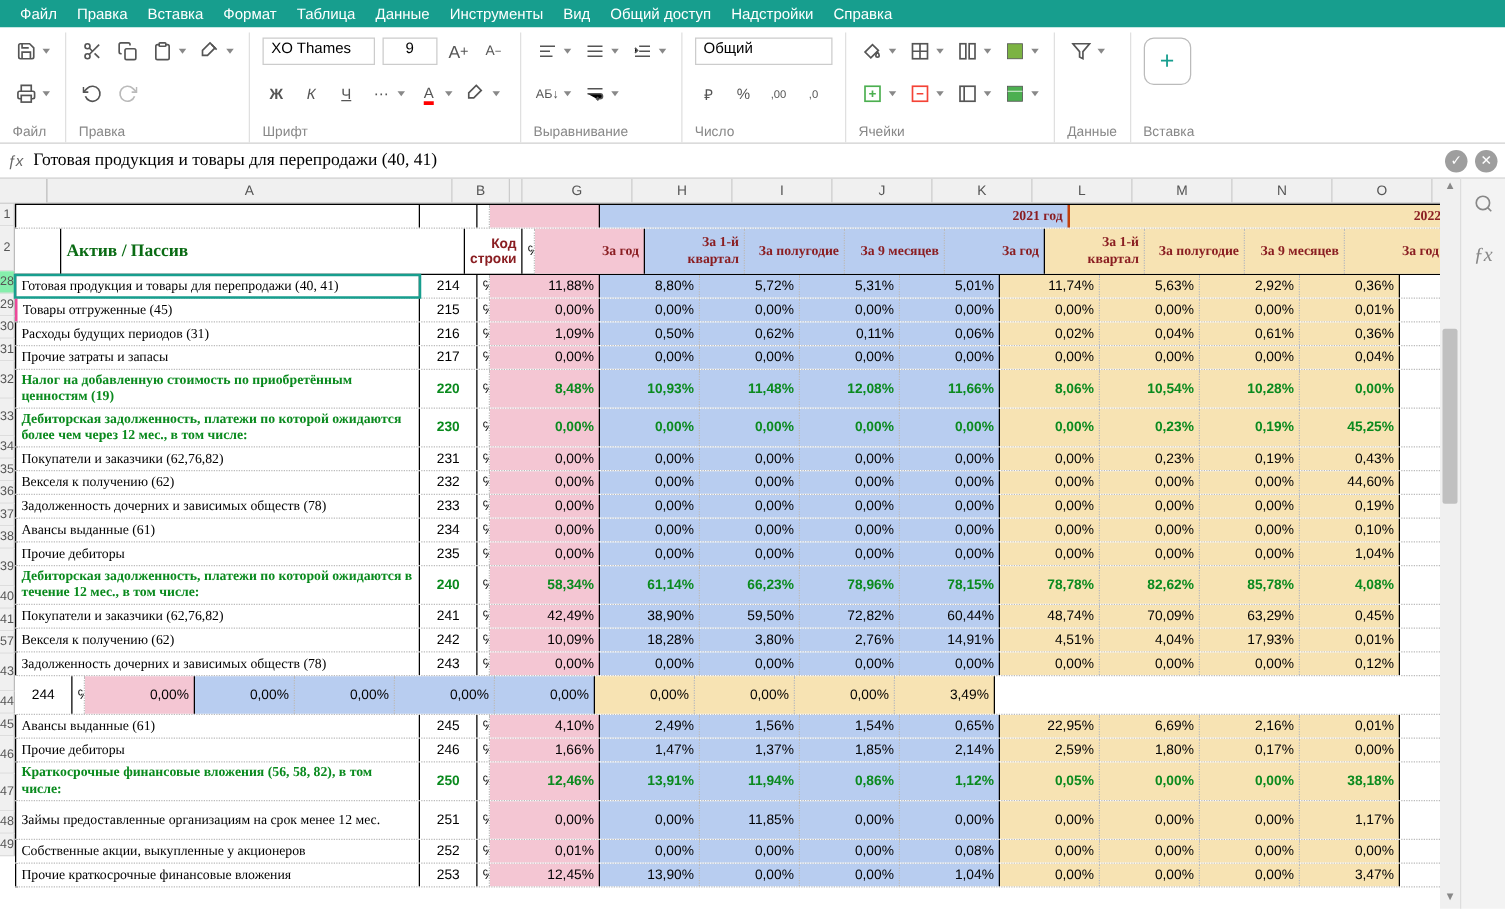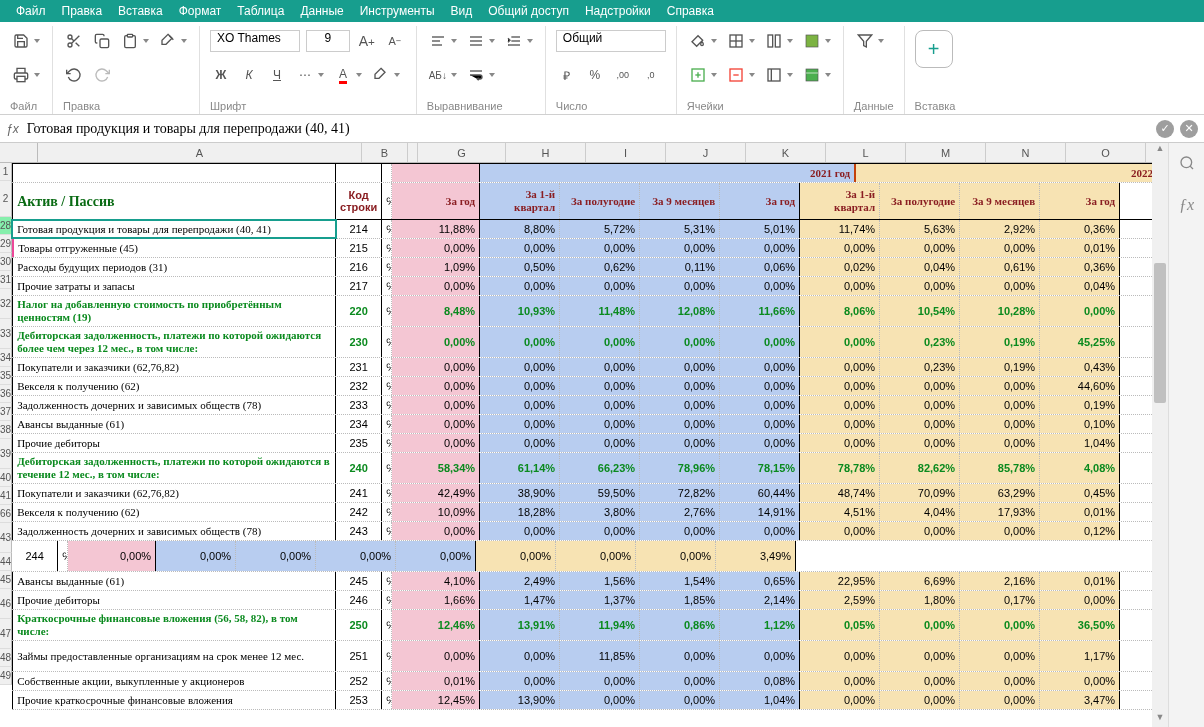--- a/index.html
+++ b/index.html
@@ -50,21 +50,21 @@
 .rownum { height: 18px; line-height: 18px; text-align: center; font-size: 10px; color: #555; background: #f0f0f0; border-right: 1px solid #bbb; border-bottom: 1px solid #ddd; }
 .rownum.sel { background: #86efac; }
 .rownum.tall { height: 30px; line-height: 30px; text-align: right; }
 .rownum.vtall { height: 36px; line-height: 36px; }
 .rownum.r1 { height: 18px; }
 
 .cells { flex: 1; }
 .row { display: flex; border-bottom: 1px dotted #bbb; }
 .cell { border-right: 1px dotted #bbb; padding: 1px 4px; font-size: 11px; overflow: hidden; white-space: nowrap; text-overflow: clip; display: flex; align-items: center; }
 .cell.A { width: 324px; font-family: Georgia, serif; }
-.cell.B { width: 46px; text-align: center; justify-content: center; }
+.cell.B { width: 46px; text-align: right; justify-content: center; }
 .cell.vis { width: 10px; }
 .cell.G { width: 88px; text-align: right; justify-content: flex-end; }
 .cell.std { width: 80px; text-align: right; justify-content: flex-end; }
 
 .row.h18 .cell { height: 18px; }
 .row.h30 .cell { height: 30px; white-space: normal; line-height: 13px; }
 .row.h36 .cell { height: 36px; white-space: normal; line-height: 13px; }
 
 
 .bg-pink { background: #f4c6d3; }
@@ -73,21 +73,21 @@
 
 .hdr-year { text-align: center; justify-content: center; font-weight: bold; color: #8a1e22; font-family: Georgia, serif; }
 .hdr-sub { text-align: center; justify-content: center; font-weight: bold; color: #8a1e22; font-family: Georgia, serif; font-size: 11px; line-height: 12px; white-space: normal; }
 .aktivpassiv { font-weight: bold; color: #0a6b14; font-size: 14px; }
 .kod { font-weight: bold; color: #8a1e22; text-align: center; }
 .green-bold { color: #0a8a1e; font-weight: bold; }
 
 .sel-cell { outline: 2px solid #179e8e; outline-offset: -1px; }
 
 .solid-border-r { border-right: 1px solid #000 !important; }
-.solid-border-b { border-bottom: 1px solid #000 !important; }
+.solid-border-b { border-bottom: 1px solid #000 !important; padding-left: 36px; }
 .solid-border-t { border-top: 1px solid #000; }
 
 .vscroll { position: absolute; right: 0; top: 0; bottom: 0; width: 16px; background: #f0f0f0; }
 .vscroll .thumb { position: absolute; left: 2px; right: 2px; top: 120px; height: 140px; background: #c0c0c0; border-radius: 2px; }
 .vscroll .arr { position: absolute; left: 0; right: 0; height: 16px; text-align: center; color: #888; font-size: 9px; }
 
 svg { width: 16px; height: 16px; }
 </style>
 </head>
 <body>
@@ -366,21 +366,21 @@
           <div class="rownum tall ">32</div>
           <div class="rownum tall ">33</div>
           <div class="rownum  ">34</div>
           <div class="rownum  ">35</div>
           <div class="rownum  ">36</div>
           <div class="rownum  ">37</div>
           <div class="rownum  ">38</div>
           <div class="rownum tall ">39</div>
           <div class="rownum  ">40</div>
           <div class="rownum  ">41</div>
-          <div class="rownum  ">66</div>
+          <div class="rownum  ">57</div>
           <div class="rownum tall ">43</div>
           <div class="rownum  ">44</div>
           <div class="rownum  ">45</div>
           <div class="rownum tall ">46</div>
           <div class="rownum tall ">47</div>
           <div class="rownum  ">48</div>
           <div class="rownum  ">49</div>
         </div>
       <div class="cells" id="cells">
           <div class="row h18 solid-border-t">
@@ -661,21 +661,21 @@
     <div class="cell B green-bold solid-border-r">250</div>
     <div class="cell vis">℅</div>
     <div class="cell G bg-pink solid-border-r green-bold">12,46%</div>
             <div class="cell std bg-blue  green-bold">13,91%</div>
             <div class="cell std bg-blue  green-bold">11,94%</div>
             <div class="cell std bg-blue  green-bold">0,86%</div>
             <div class="cell std bg-blue solid-border-r green-bold">1,12%</div>
             <div class="cell std bg-yel  green-bold">0,05%</div>
             <div class="cell std bg-yel  green-bold">0,00%</div>
             <div class="cell std bg-yel  green-bold">0,00%</div>
-            <div class="cell std bg-yel solid-border-r green-bold">36,50%</div>
+            <div class="cell std bg-yel solid-border-r green-bold">38,18%</div>
   </div>
           <div class="row h30">
     <div class="cell A   solid-border-r" style="border-left:1px solid #000">Займы предоставленные организациям на срок менее 12 мес.</div>
     <div class="cell B  solid-border-r">251</div>
     <div class="cell vis">℅</div>
     <div class="cell G bg-pink solid-border-r ">0,00%</div>
             <div class="cell std bg-blue  ">0,00%</div>
             <div class="cell std bg-blue  ">11,85%</div>
             <div class="cell std bg-blue  ">0,00%</div>
             <div class="cell std bg-blue solid-border-r ">0,00%</div>

